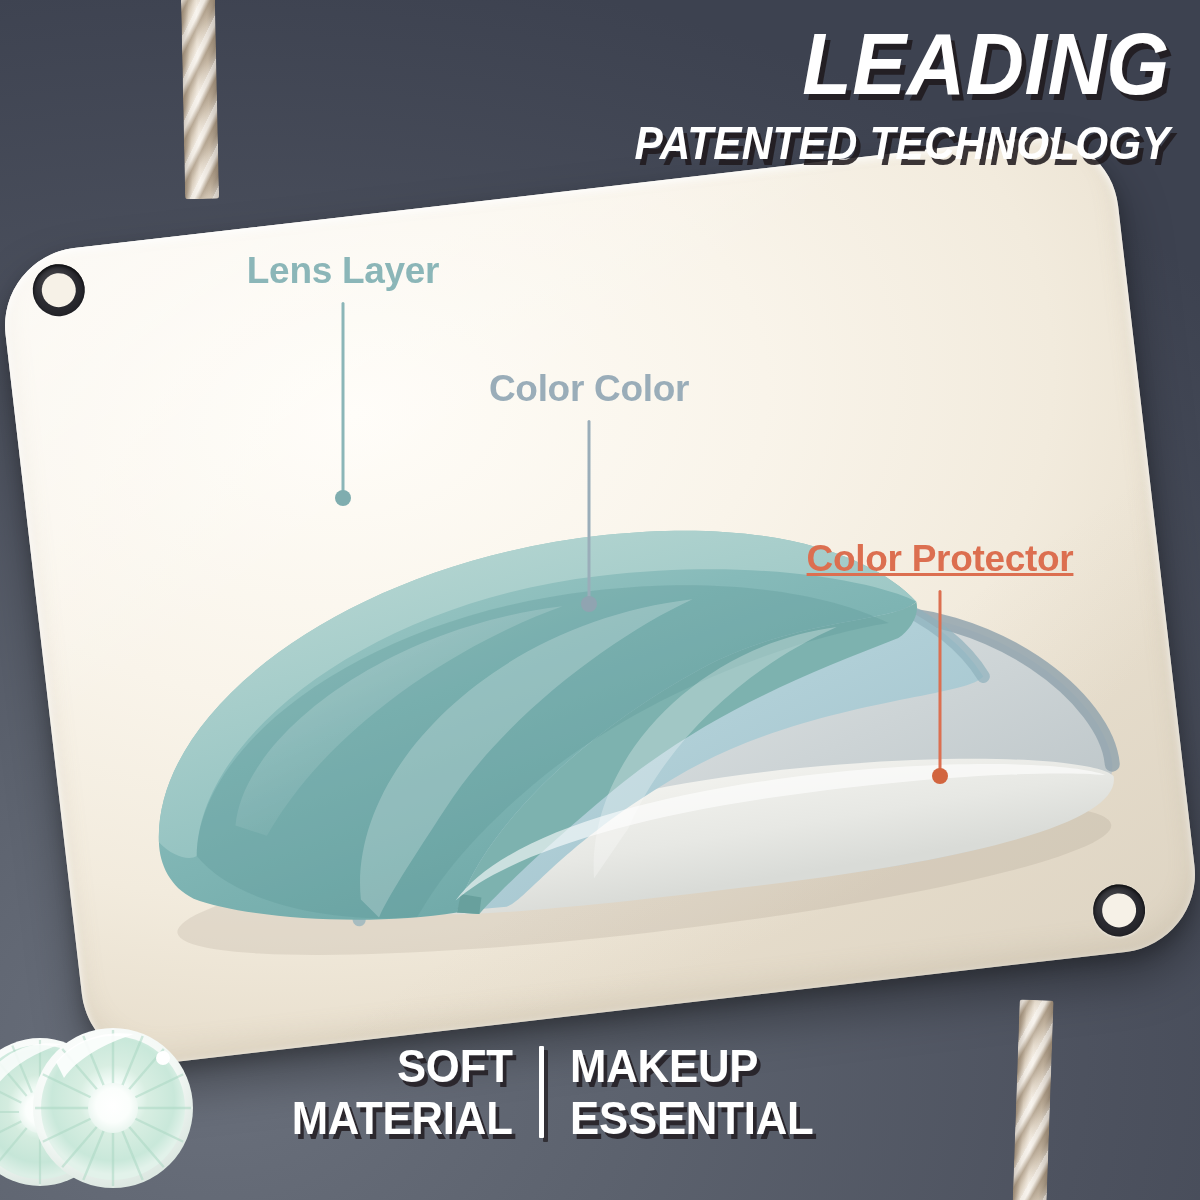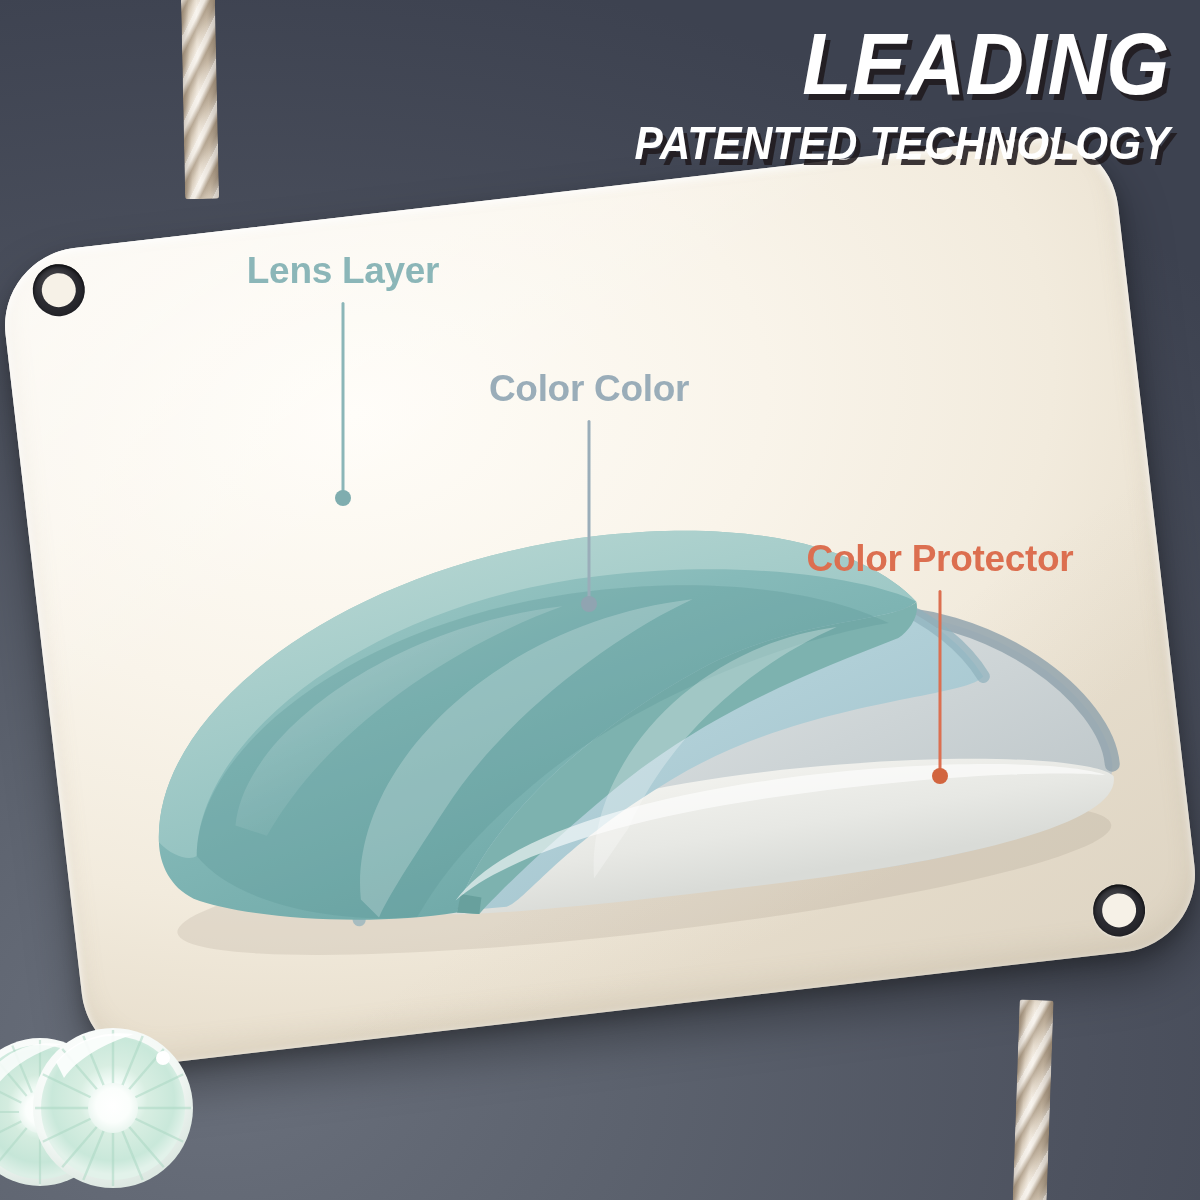--- a/index.html
+++ b/index.html
@@ -83,21 +83,21 @@
   #callout-lens   .label { top:0;  color:#8bb6b8; }
   #callout-lens   .stem  { top:52px; height:195px; background:#8bb6b8; }
   #callout-lens   .dot   { top:240px; background:#7fadaf; }
 
   #callout-color  { left:589px; top:368px; }
   #callout-color  .label { top:0;  color:#9aadb9; }
   #callout-color  .stem  { top:52px; height:183px; background:#9aadb9; }
   #callout-color  .dot   { top:228px; background:#90a4b1; }
 
   #callout-protect{ left:940px; top:538px; }
-  #callout-protect .label{ top:0;  color:#dc6f50; }
+  #callout-protect .label{ top:0;  color:#dc6f50;text-decoration:underline; }
   #callout-protect .stem { top:52px; height:185px; background:#dc6f50; }
   #callout-protect .dot  { top:230px; background:#d2653f; }
 
   
   #headline {
     position:absolute; right:30px; top:22px; text-align:right;
     text-shadow:5px 6px 0 rgba(32,26,30,.88);
     font-style:italic;
   }
   #headline .line1 {
@@ -237,20 +237,31 @@
     <div class="label">Color Protector</div>
     <div class="stem"></div>
     <div class="dot"></div>
   </div>
 
   <div id="headline">
     <div class="line1">LEADING</div>
     <div class="line2">PATENTED TECHNOLOGY</div>
   </div>
 
+  <div id="tagline">
+    <div class="col left">
+      <div>SOFT</div>
+      <div>MATERIAL</div>
+    </div>
+    <div id="tagline-divider"></div>
+    <div class="col right">
+      <div>MAKEUP</div>
+      <div>ESSENTIAL</div>
+    </div>
+  </div>
 
   <div id="lenses">
     <svg viewBox="0 0 240 216">
       <defs>
         <radialGradient id="irisA" cx="50%" cy="46%" r="52%">
           <stop offset="0%" stop-color="#ffffff"></stop>
           <stop offset="26%" stop-color="#f2fbf6"></stop>
           <stop offset="46%" stop-color="#d4ecdf"></stop>
           <stop offset="80%" stop-color="#c6e6d8"></stop>
           <stop offset="100%" stop-color="#dcefe6"></stop>

